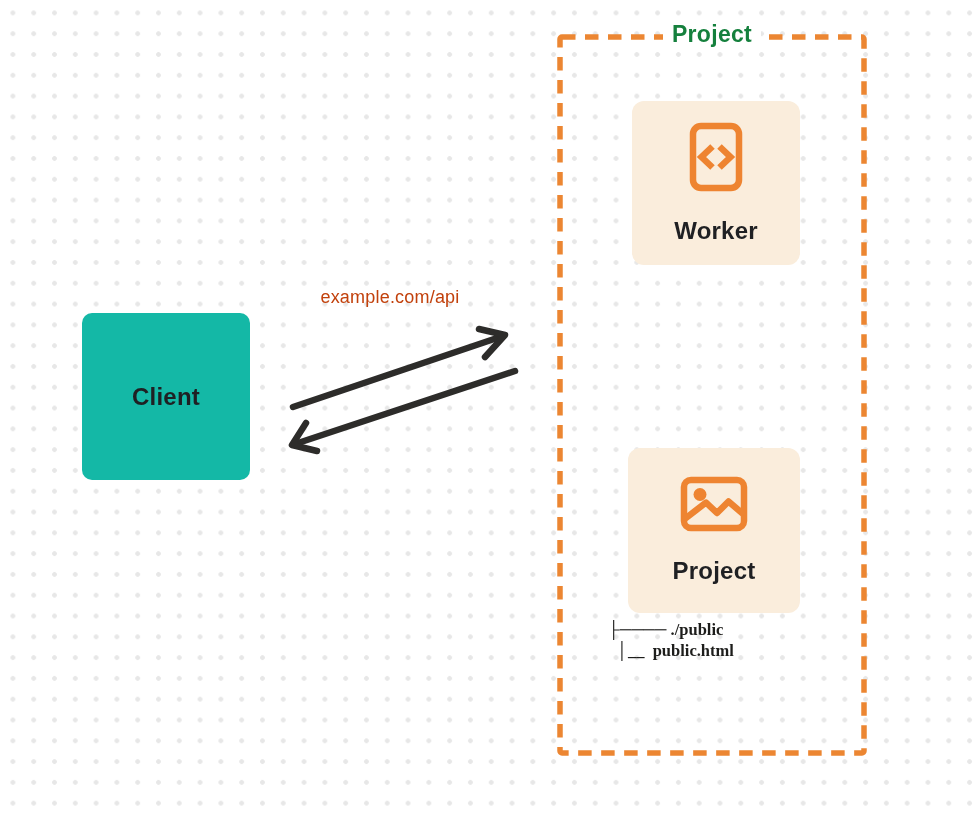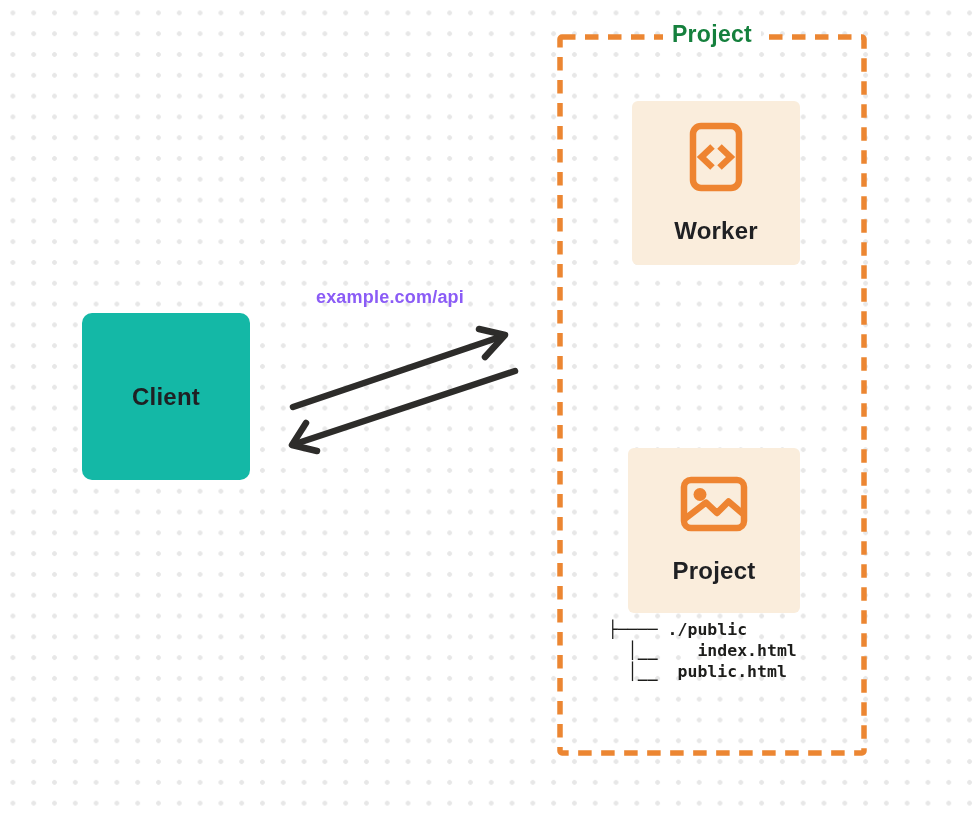--- a/index.html
+++ b/index.html
@@ -44,22 +44,22 @@
     color: #1f2023;
     letter-spacing: 0.2px;
   }
 
   
   .req-label {
     left: 250px; top: 287px;
     width: 280px;
     text-align: center;
     font-size: 18px;
-    font-weight: 700;
-    color: #8b5cf6;
+    font-weight: 400;
+    color: #c2410c;
     letter-spacing: 0.2px;
   }
 
   
   .project-border { left: 557px; top: 34px; width: 310px; height: 722px; }
   .project-title-row {
     left: 557px; top: 21px;
     width: 310px;
     text-align: center;
     line-height: 27px;
@@ -70,40 +70,40 @@
     padding: 0 9px;
     font-size: 23px;
     font-weight: 700;
     color: #15803d;
     letter-spacing: 0.3px;
   }
 
   
   .cream-card {
     background: #faeddc;
-    border-radius: 6px;
+    border-radius: 12px;
     display: flex;
     flex-direction: column;
     align-items: center;
     justify-content: center;
     gap: 25px;
   }
   .worker-card { left: 632px; top: 101px; width: 168px; height: 164px; }
   .assets-card { left: 628px; top: 448px; width: 172px; height: 165px; }
 
   
   .file-tree {
     left: 608px; top: 619px;
     font-family: "DejaVu Sans Mono", monospace;
     font-size: 16.5px;
     font-weight: 700;
     line-height: 21px;
     color: #1d1d1b;
   }
-  .tree-line { white-space: pre; }
+  .tree-line { white-space: pre; font-family: Liberation Serif, serif; }
 </style>
 </head>
 <body>
 
 <svg class="arrows" viewBox="0 0 980 818" aria-hidden="true">
   <g stroke="#2d2c2a" stroke-width="6.5" fill="none" stroke-linecap="round" stroke-linejoin="round">
 
     <path d="M293,407 L503,336"></path>
     <path d="M479,329 L505,335 L485,357"></path>
 
@@ -141,15 +141,14 @@
   <svg width="68" height="56" viewBox="0 0 68 56" aria-hidden="true">
     <rect x="4" y="4" width="60" height="48" rx="7" fill="none" stroke="#ee8431" stroke-width="6.5"></rect>
     <circle cx="20" cy="18.5" r="6.5" fill="#ee8431"></circle>
     <path d="M6,42 L26,26.5 L37,37 L48.5,25.5 L62,37" fill="none" stroke="#ee8431" stroke-width="6.5" stroke-linejoin="round" stroke-linecap="round"></path>
   </svg>
   <span class="node-label">Project</span>
 </div>
 
 <div class="abs file-tree">
   <div class="tree-line">├──── ./public</div>
-  <div class="tree-line">  │__    index.html</div>
   <div class="tree-line">  │__  public.html</div>
 </div>
 
 </body></html>

